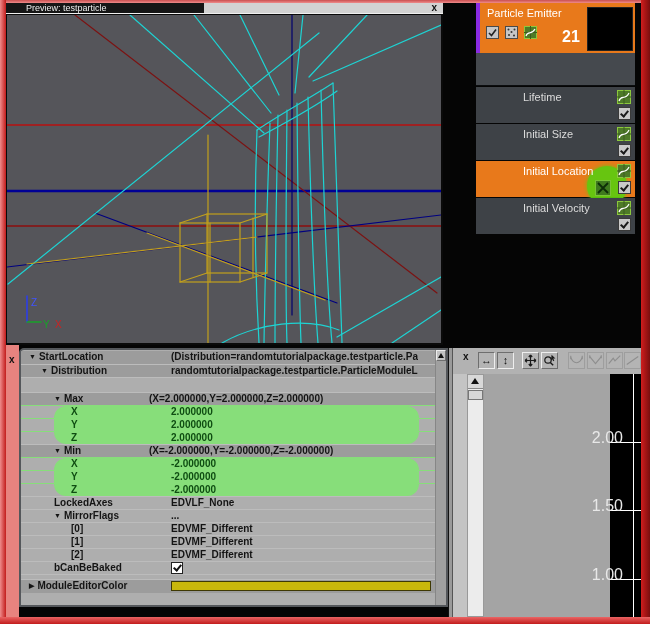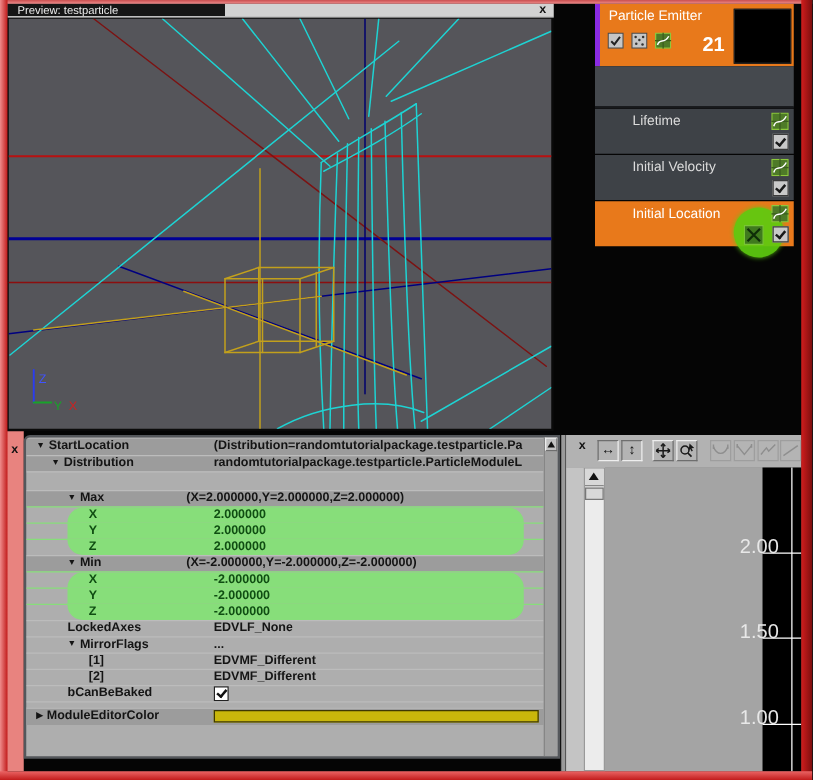--- a/index.html
+++ b/index.html
@@ -6,39 +6,39 @@
   #root{position:relative;width:650px;height:624px;background:#050505;overflow:hidden;
         font-family:"Liberation Sans",sans-serif;-webkit-font-smoothing:none;}
   
   .bt{position:absolute;left:0;top:0;width:650px;height:3px;background:linear-gradient(#c94f4f,#ef8b8b);z-index:50;}
   .bl{position:absolute;left:0;top:0;width:6px;height:624px;background:linear-gradient(90deg,#ef8b8b,#c21c1c);z-index:50;}
   .br{position:absolute;left:641px;top:0;width:9px;height:624px;background:linear-gradient(90deg,#d01d1d,#7a0e0e);z-index:50;}
   .bb{position:absolute;left:0;top:617px;width:650px;height:7px;background:linear-gradient(#ea6464,#c21c1c);z-index:50;}
   
   .preview-window{position:absolute;left:6px;top:3px;width:437px;height:342px;background:#0a0a0a;}
   .pv-titlebar{position:absolute;left:0;top:0;width:100%;height:10px;background:#d2d2d2;}
-  .pv-title-dark{position:absolute;left:0;top:0;width:174px;height:10px;background:#161616;color:#ececec;
-                 font-size:9px;line-height:10px;padding-left:8px;box-sizing:border-box;white-space:nowrap;overflow:hidden;}
+  .pv-title-dark{position:absolute;left:0;top:0;width:198px;height:10px;background:#161616;color:#ececec;
+                 font-size:9px;line-height:10px;padding-left:20px;box-sizing:border-box;white-space:nowrap;overflow:hidden;}
   .pv-close{position:absolute;right:6px;top:0;font-size:10px;font-weight:bold;color:#111;line-height:10px;cursor:default;}
   .pv-sep{position:absolute;left:0;top:10px;width:100%;height:1px;background:#f0f0f0;}
   .pv-viewport{position:absolute;left:1px;top:12px;width:434px;height:328px;background:#55555a;}
   
   .right-panel{position:absolute;left:448px;top:3px;width:159px;height:342px;margin-left:28px;}
   .emitter-header{position:absolute;left:0;top:0;width:159px;height:50px;background:#E8791B;}
   .purple{position:absolute;left:0;top:0;width:4px;height:50px;background:#8A2BE2;}
   .em-title{position:absolute;left:11px;top:4px;font-size:11px;color:#fff;white-space:nowrap;}
   .hicon{position:absolute;top:23px;width:13px;height:13px;}
   .hicon svg{display:block;}
   .em-count{position:absolute;left:86px;top:25px;font-size:16px;font-weight:bold;color:#fff;}
   .em-thumb{position:absolute;left:111px;top:4px;width:44px;height:42px;background:#000;border:1px solid #222;}
   .emitter-body{position:absolute;left:0;top:50px;width:159px;height:33px;background:#45494e;border-bottom:1px solid #0b0d0f;box-sizing:border-box;}
   #module-list{position:absolute;left:0;top:84px;width:159px;}
   .module{height:36px;margin-bottom:1px;background:#3e4247;position:relative;}
   .module.selected{background:#E8791B;}
-  .m-label{position:absolute;left:0;top:4px;font-size:11px;color:#dcdcdc;white-space:nowrap;padding-left:30px;}
+  .m-label{position:absolute;left:17px;top:4px;font-size:11px;color:#dcdcdc;white-space:nowrap;padding-left:30px;}
   .module.selected .m-label{color:#fff;}
   .micon{position:absolute;width:14px;height:14px;}
   .micon.curve{right:4px;top:3px;}
   .micon svg{display:block;}
   .mcb{position:absolute;right:4px;top:20px;width:11px;height:11px;background:#c9c9c9;border:1px solid #3a3a3a;}
   .mcb::after{content:"";display:block;width:3px;height:6px;border:solid #1a1a1a;border-width:0 2px 2px 0;
               transform:rotate(40deg);margin:1px 0 0 3px;}
   .loc-extra{display:none;position:absolute;right:24px;top:19px;width:16px;height:16px;}
   .module.selected .loc-extra{display:block;}
   .hl-circle{display:none;position:absolute;left:111px;top:5px;width:40px;height:40px;border-radius:50%;
@@ -204,21 +204,21 @@
               <rect x="0.5" y="0.5" width="13" height="13" fill="#4e7a28" stroke="#8cc83c"></rect>
               <path d="M0,7 H14 M7,0 V14" stroke="#3a5c1e" stroke-width="1"></path>
               <path d="M2,11 C4,4 8,11 12,3" stroke="#fff" stroke-width="1.2" fill="none"></path>
             </svg>
       </span>
 
       <span class="mcb"></span>
     </div>
         <div class="module">
 
-      <span class="m-label">Initial Velocity</span>
+      <span class="m-label">Initial Size</span>
       <span class="micon curve">
         <svg viewBox="0 0 14 14" width="14" height="14">
               <rect x="0.5" y="0.5" width="13" height="13" fill="#4e7a28" stroke="#8cc83c"></rect>
               <path d="M0,7 H14 M7,0 V14" stroke="#3a5c1e" stroke-width="1"></path>
               <path d="M2,11 C4,4 8,11 12,3" stroke="#fff" stroke-width="1.2" fill="none"></path>
             </svg>
       </span>
 
       <span class="mcb"></span>
     </div>
@@ -231,20 +231,33 @@
               <path d="M0,7 H14 M7,0 V14" stroke="#3a5c1e" stroke-width="1"></path>
               <path d="M2,11 C4,4 8,11 12,3" stroke="#fff" stroke-width="1.2" fill="none"></path>
             </svg>
       </span>
       <span class="loc-extra">
         <svg viewBox="0 0 16 16" width="16" height="16">
               <rect x="0.5" y="0.5" width="15" height="15" fill="#3f7a1e" stroke="#79c436"></rect>
               <path d="M3,3 L13,13 M13,3 L3,13" stroke="#0e2e08" stroke-width="1.8" fill="none"></path>
             </svg>
       </span>
+      <span class="mcb"></span>
+    </div>
+        <div class="module">
+
+      <span class="m-label">Initial Velocity</span>
+      <span class="micon curve">
+        <svg viewBox="0 0 14 14" width="14" height="14">
+              <rect x="0.5" y="0.5" width="13" height="13" fill="#4e7a28" stroke="#8cc83c"></rect>
+              <path d="M0,7 H14 M7,0 V14" stroke="#3a5c1e" stroke-width="1"></path>
+              <path d="M2,11 C4,4 8,11 12,3" stroke="#fff" stroke-width="1.2" fill="none"></path>
+            </svg>
+      </span>
+
       <span class="mcb"></span>
     </div>
       </div>
   </div>
 
   <div class="props-gutter"></div>
   <div class="props-close">x</div>
   <div class="props-panel">
     <div id="prop-rows">
         <div class="prow hdr"><span class="plbl ind1"><span class="arr">▼</span><span>StartLocation</span></span><span class="pval">(Distribution=randomtutorialpackage.testparticle.Pa</span></div>
@@ -253,20 +266,21 @@
         <div class="prow hdr"><span class="plbl ind3 near"><span class="arr">▼</span><span>Max</span></span><span class="pval">(X=2.000000,Y=2.000000,Z=2.000000)</span></div>
         <div class="prow hl hl-first"><span class="plbl ind4"><span>X</span></span><span class="pval">2.000000</span></div>
         <div class="prow hl"><span class="plbl ind4"><span>Y</span></span><span class="pval">2.000000</span></div>
         <div class="prow hl hl-last"><span class="plbl ind4"><span>Z</span></span><span class="pval">2.000000</span></div>
         <div class="prow hdr"><span class="plbl ind3 near"><span class="arr">▼</span><span>Min</span></span><span class="pval">(X=-2.000000,Y=-2.000000,Z=-2.000000)</span></div>
         <div class="prow hl hl-first"><span class="plbl ind4"><span>X</span></span><span class="pval">-2.000000</span></div>
         <div class="prow hl"><span class="plbl ind4"><span>Y</span></span><span class="pval">-2.000000</span></div>
         <div class="prow hl hl-last"><span class="plbl ind4"><span>Z</span></span><span class="pval">-2.000000</span></div>
         <div class="prow"><span class="plbl ind3"><span>LockedAxes</span></span><span class="pval">EDVLF_None</span></div>
         <div class="prow"><span class="plbl ind3"><span class="arr">▼</span><span>MirrorFlags</span></span><span class="pval">...</span></div>
+        <div class="prow"><span class="plbl ind4"><span>[0]</span></span><span class="pval">EDVMF_Different</span></div>
         <div class="prow"><span class="plbl ind4"><span>[1]</span></span><span class="pval">EDVMF_Different</span></div>
         <div class="prow"><span class="plbl ind4"><span>[2]</span></span><span class="pval">EDVMF_Different</span></div>
         <div class="prow"><span class="plbl ind3"><span>bCanBeBaked</span></span><span class="pcb on"></span></div>
         <div class="prow spacer" style="height: 5px;"></div>
         <div class="prow hdr mec"><span class="plbl ind1"><span class="arr">▶</span><span>ModuleEditorColor</span></span><span class="pcolor" style="background: rgb(201, 183, 11);"></span></div>
       </div>
     <div class="props-scroll">
       <div class="ps-btn"></div>
     </div>
   </div>

